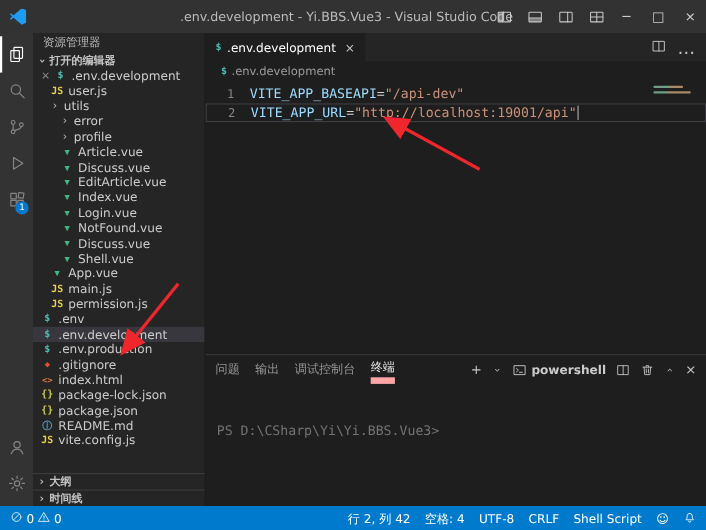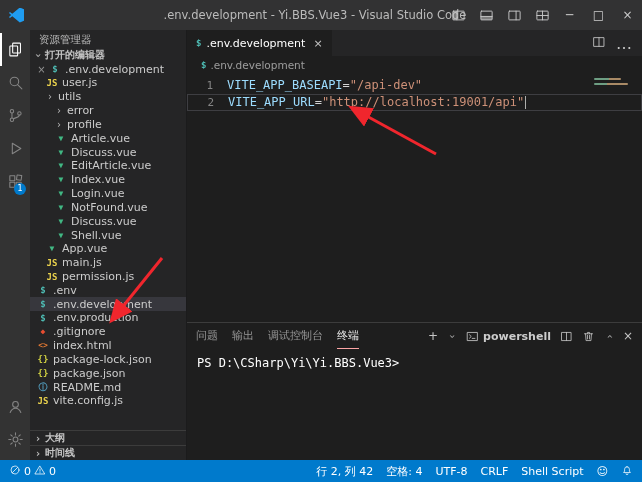--- a/index.html
+++ b/index.html
@@ -75,26 +75,26 @@
   .cursor{display:inline-block;width:1px;height:13px;background:#aeafad;vertical-align:middle;margin-left:1px;}
   .minimap{position:absolute;top:4px;right:12px;width:36px;}
   .mm-line{height:2px;margin-bottom:3px;border-radius:1px;}
   .mm-1{width:27px;background:linear-gradient(to right,#6e9e83 55%,#a98a66 55%);}
   .mm-2{width:34px;background:linear-gradient(to right,#6e9e83 38%,#a98a66 38%);}
 
   
   .panel{flex:0 0 138px;border-top:1px solid #3c3c3c;display:flex;flex-direction:column;background:#1e1e1e;}
   .panel-header{flex:0 0 26px;display:flex;align-items:center;padding:0 9px;}
   .ptab{margin-right:14px;font-size:11px;color:#969696;height:26px;line-height:25px;}
-  .ptab.active{color:#e7e7e7;border-bottom:1px solid #fca5a5;}
+  .ptab.active{color:#e7e7e7;border-bottom:6px solid #fca5a5;font-family:Liberation Mono, monospace;}
   .panel-actions{margin-left:auto;display:flex;align-items:center;gap:9px;color:#c5c5c5;font-size:12px;}
   .panel-actions .svgi{width:13px;height:13px;display:block;}
   .pa-icon{display:inline-flex;align-items:center;justify-content:center;}
   .shell-select{display:flex;align-items:center;gap:4px;font-size:11px;color:#cccccc;font-weight:bold;}
-  .terminal{padding:7px 10px;font-family:"DejaVu Sans Mono","Liberation Mono",monospace;font-size:12px;color:#ffffff;}
+  .terminal{padding:7px 10px;font-family:"DejaVu Sans Mono","Liberation Mono",monospace;font-size:12px;color:#737373;margin-top:28px;}
 
   
   .statusbar{flex:0 0 22px;background:#007acc;color:#ffffff;display:flex;align-items:center;font-size:11px;padding:0 9px;}
   .sb-left{display:flex;align-items:center;gap:9px;}
   .sb-right{margin-left:auto;display:flex;align-items:center;gap:13px;}
   .sb-item{display:flex;align-items:center;gap:3px;}
   .statusbar .svgi{width:12px;height:12px;}
 
   .overlay{position:absolute;left:0;top:0;width:642px;height:482px;pointer-events:none;z-index:60;}
 </style>

